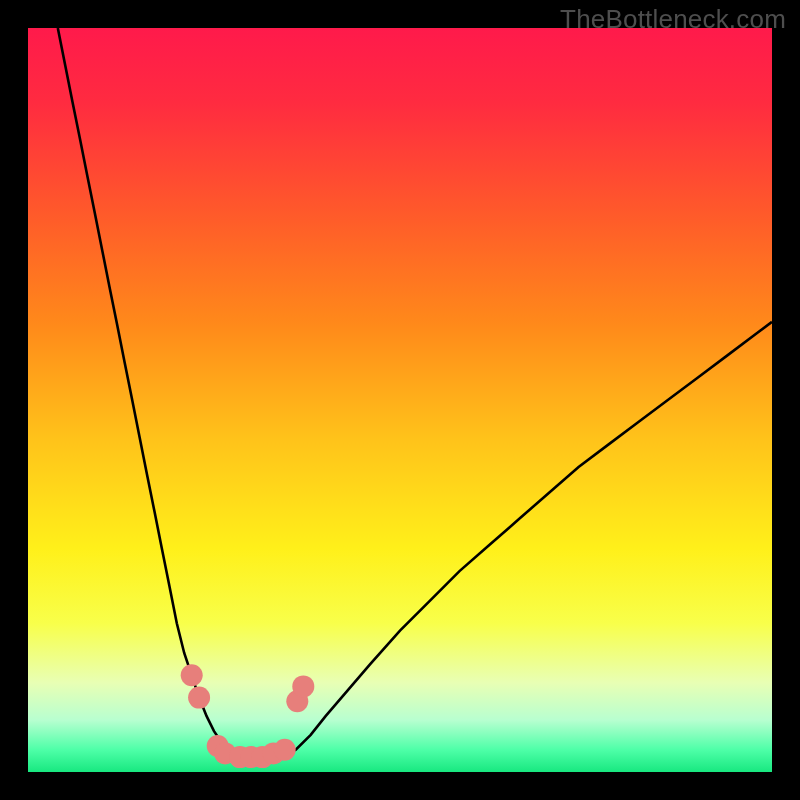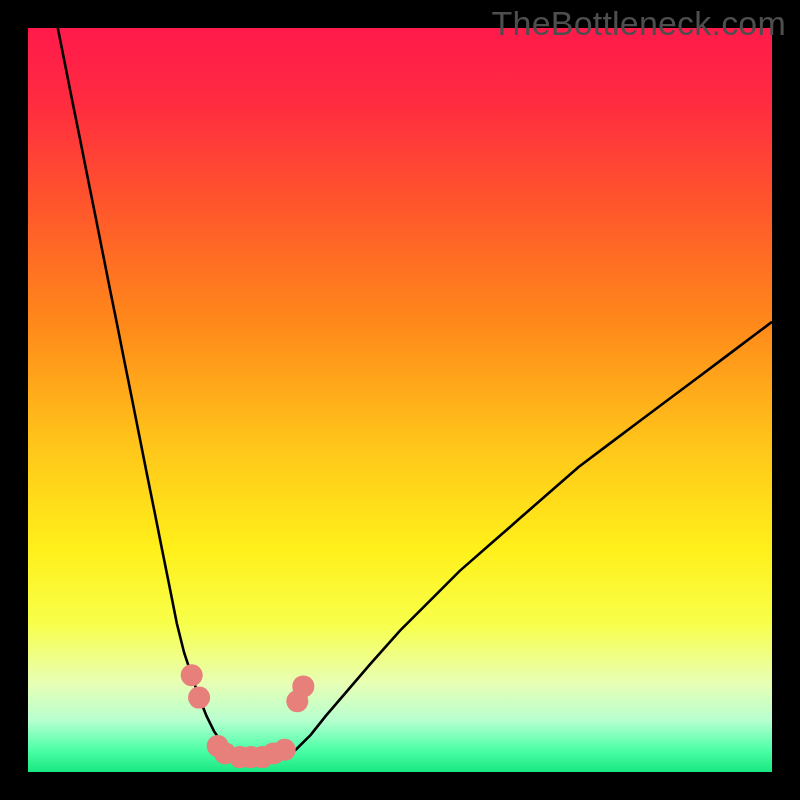--- a/index.html
+++ b/index.html
@@ -25,21 +25,21 @@
     top: 28px;
     width: 744px;
     height: 744px;
     overflow: hidden;
   }
   .watermark {
     position: absolute;
     top: 4px;
     right: 14px;
     color: #4e4e4e;
-    font-size: 34px;
+    font-size: 26px;
     letter-spacing: 0.2px;
     font-weight: 400;
     z-index: 5;
   }
   svg { display: block; }
 </style>
 </head>
 <body>
 
 <div class="frame">

